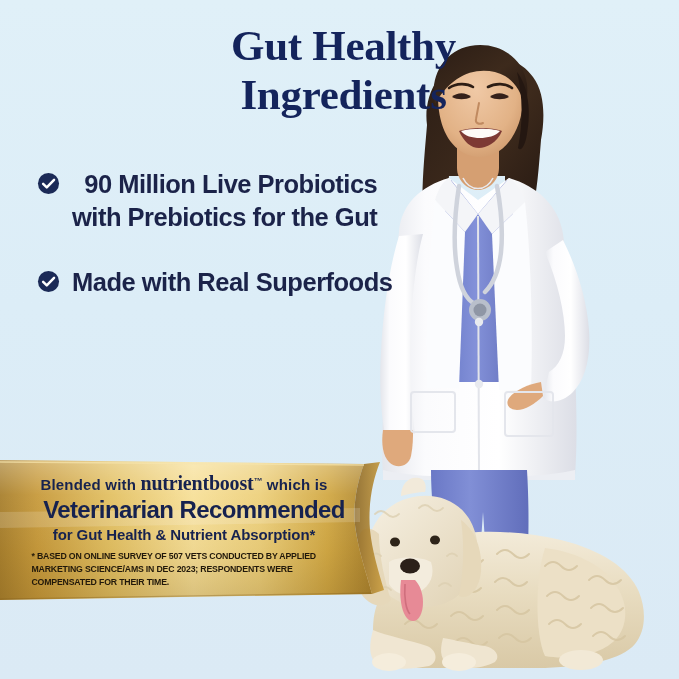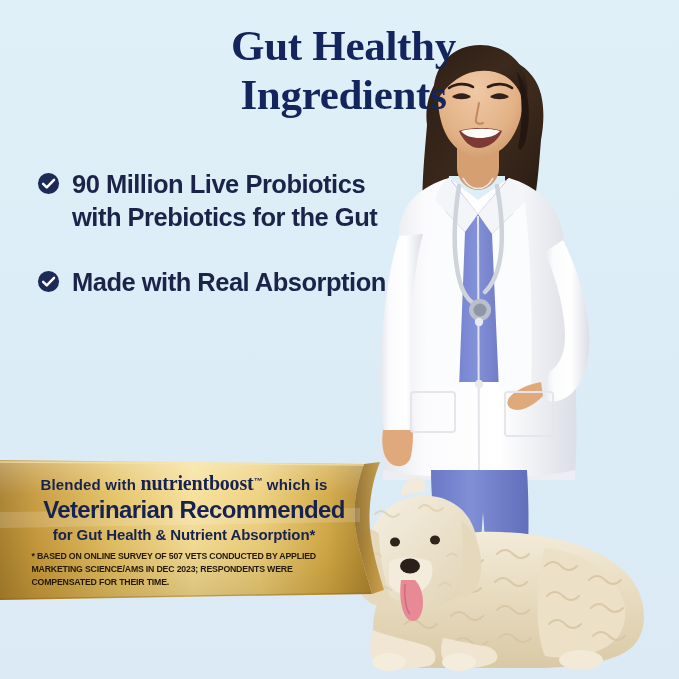--- a/index.html
+++ b/index.html
@@ -46,20 +46,21 @@
     position: absolute;
     top: 168px;
     left: 37px;
     width: 420px;
     z-index: 40;
   }
   .bullet {
     display: flex;
     align-items: flex-start;
     margin-bottom: 33px;
+    text-align: right;
   }
   .bullet:last-child { margin-bottom: 0; }
   .check-icon {
     flex: 0 0 auto;
     width: 23px;
     height: 23px;
     margin-top: 4px;
     margin-right: 12px;
   }
   .check-icon svg { display: block; width: 23px; height: 23px; }
@@ -354,21 +355,21 @@
 with Prebiotics for the Gut</span>
     </div>
 
     <div class="bullet">
       <span class="check-icon">
         <svg viewBox="0 0 24 24" xmlns="http://www.w3.org/2000/svg">
           <circle cx="12" cy="12" r="11" fill="#1b2a57"></circle>
           <path d="M6.4 12.3 L10.2 16 L17.8 8.2" stroke="#ffffff" stroke-width="2.6" fill="none" stroke-linecap="round" stroke-linejoin="round"></path>
         </svg>
       </span>
-      <span class="bullet-text">Made with Real Absorption</span>
+      <span class="bullet-text">Made with Real Superfoods</span>
     </div>
 
 
   </div>
 
   <div class="banner">
     <svg class="banner-shape" viewBox="0 0 390 142" xmlns="http://www.w3.org/2000/svg">
       <defs>
         <linearGradient id="goldG" x1="0" y1="0" x2="1" y2="0">
           <stop offset="0%" stop-color="#a8802e"></stop>

